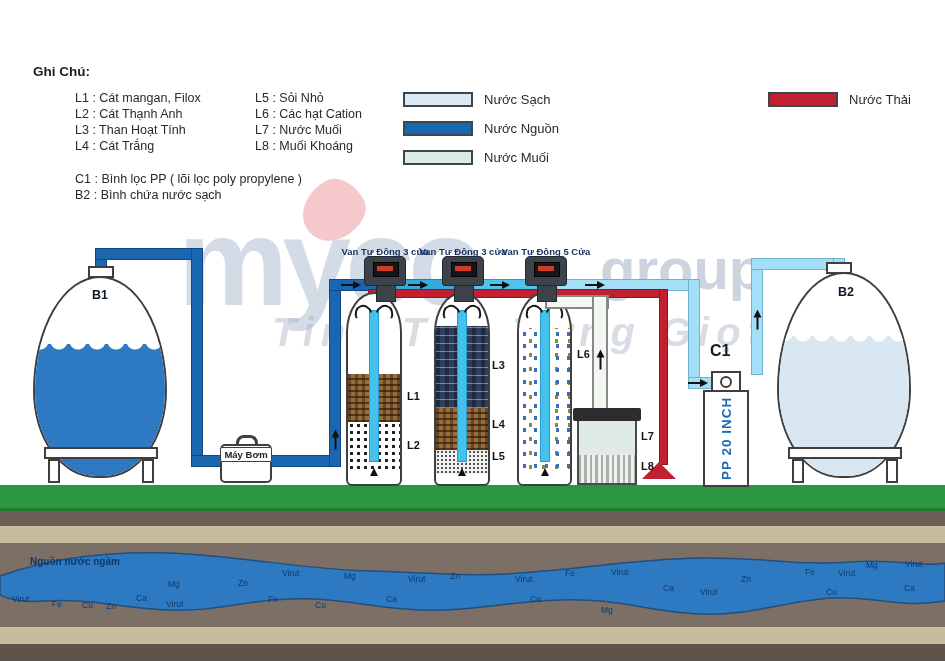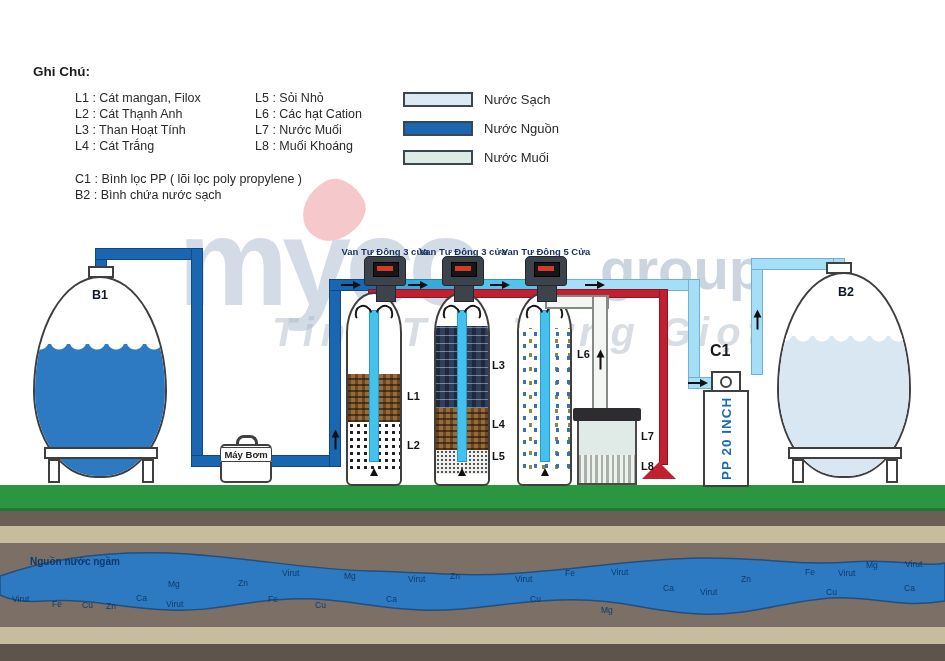--- a/index.html
+++ b/index.html
@@ -165,20 +165,26 @@
         <span class="cl-swatch" style="background: rgb(220, 233, 243);"></span>
         <span class="cl-label">Nước Sạch</span>
       </div>
       <div class="cl-row">
         <span class="cl-swatch" style="background: rgb(26, 102, 176);"></span>
         <span class="cl-label">Nước Nguồn</span>
       </div>
       <div class="cl-row">
         <span class="cl-swatch" style="background: rgb(220, 235, 227);"></span>
         <span class="cl-label">Nước Muối</span>
+      </div>
+    </div>
+  <div class="abs cl-col" id="cl-col3" style="left:768px;top:90px;">
+      <div class="cl-row">
+        <span class="cl-swatch" style="background: rgb(192, 32, 47);"></span>
+        <span class="cl-label">Nước Thải</span>
       </div>
     </div>
 
   <div class="abs grass"></div>
   <div class="abs s-dark1"></div>
   <div class="abs s-tan1"></div>
   <div class="abs s-gray">
     <svg width="945" height="84" viewBox="0 0 945 84">
       <path d="M0,33 C50,15 110,8 170,10 C250,14 300,26 370,28 C440,30 470,34 520,30 C590,25 640,16 700,15 C760,14 800,23 850,19 C895,15 925,25 945,20 L945,58 C900,66 870,52 830,55 C780,59 750,73 700,71 C650,69 620,55 560,57 C500,59 470,69 420,67 C370,65 340,54 290,56 C240,58 215,69 170,67 C120,65 90,55 45,58 C20,60 8,56 0,52 Z" fill="var(--groundwater)" stroke="#234f7d" stroke-width="1.5"></path>
     </svg>

